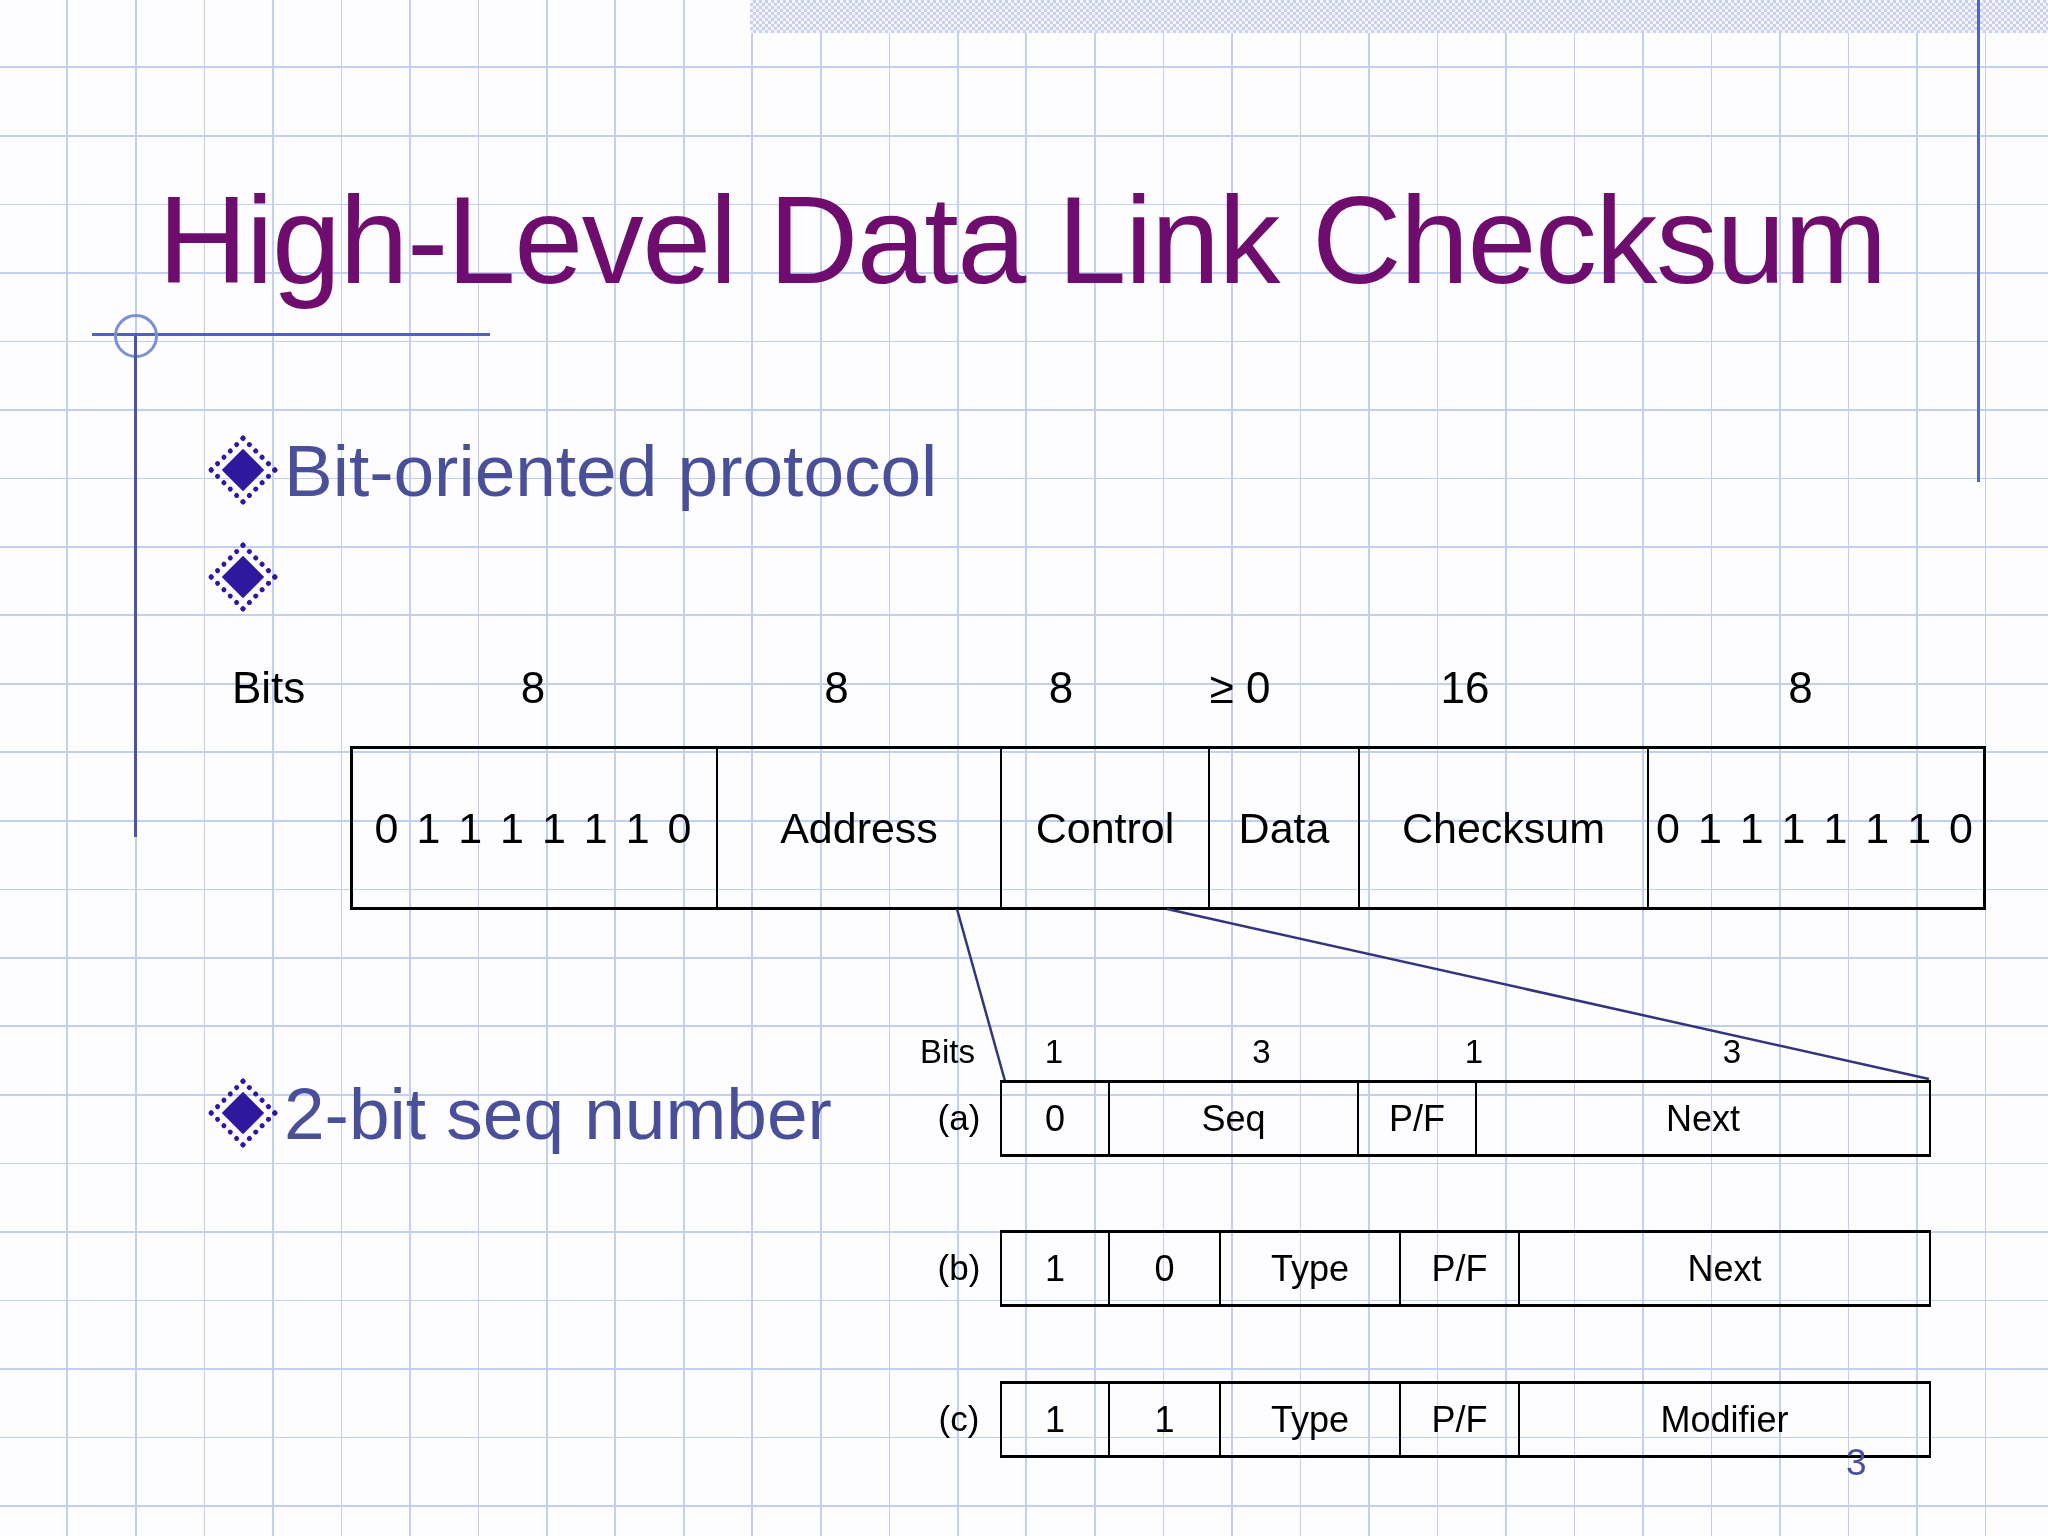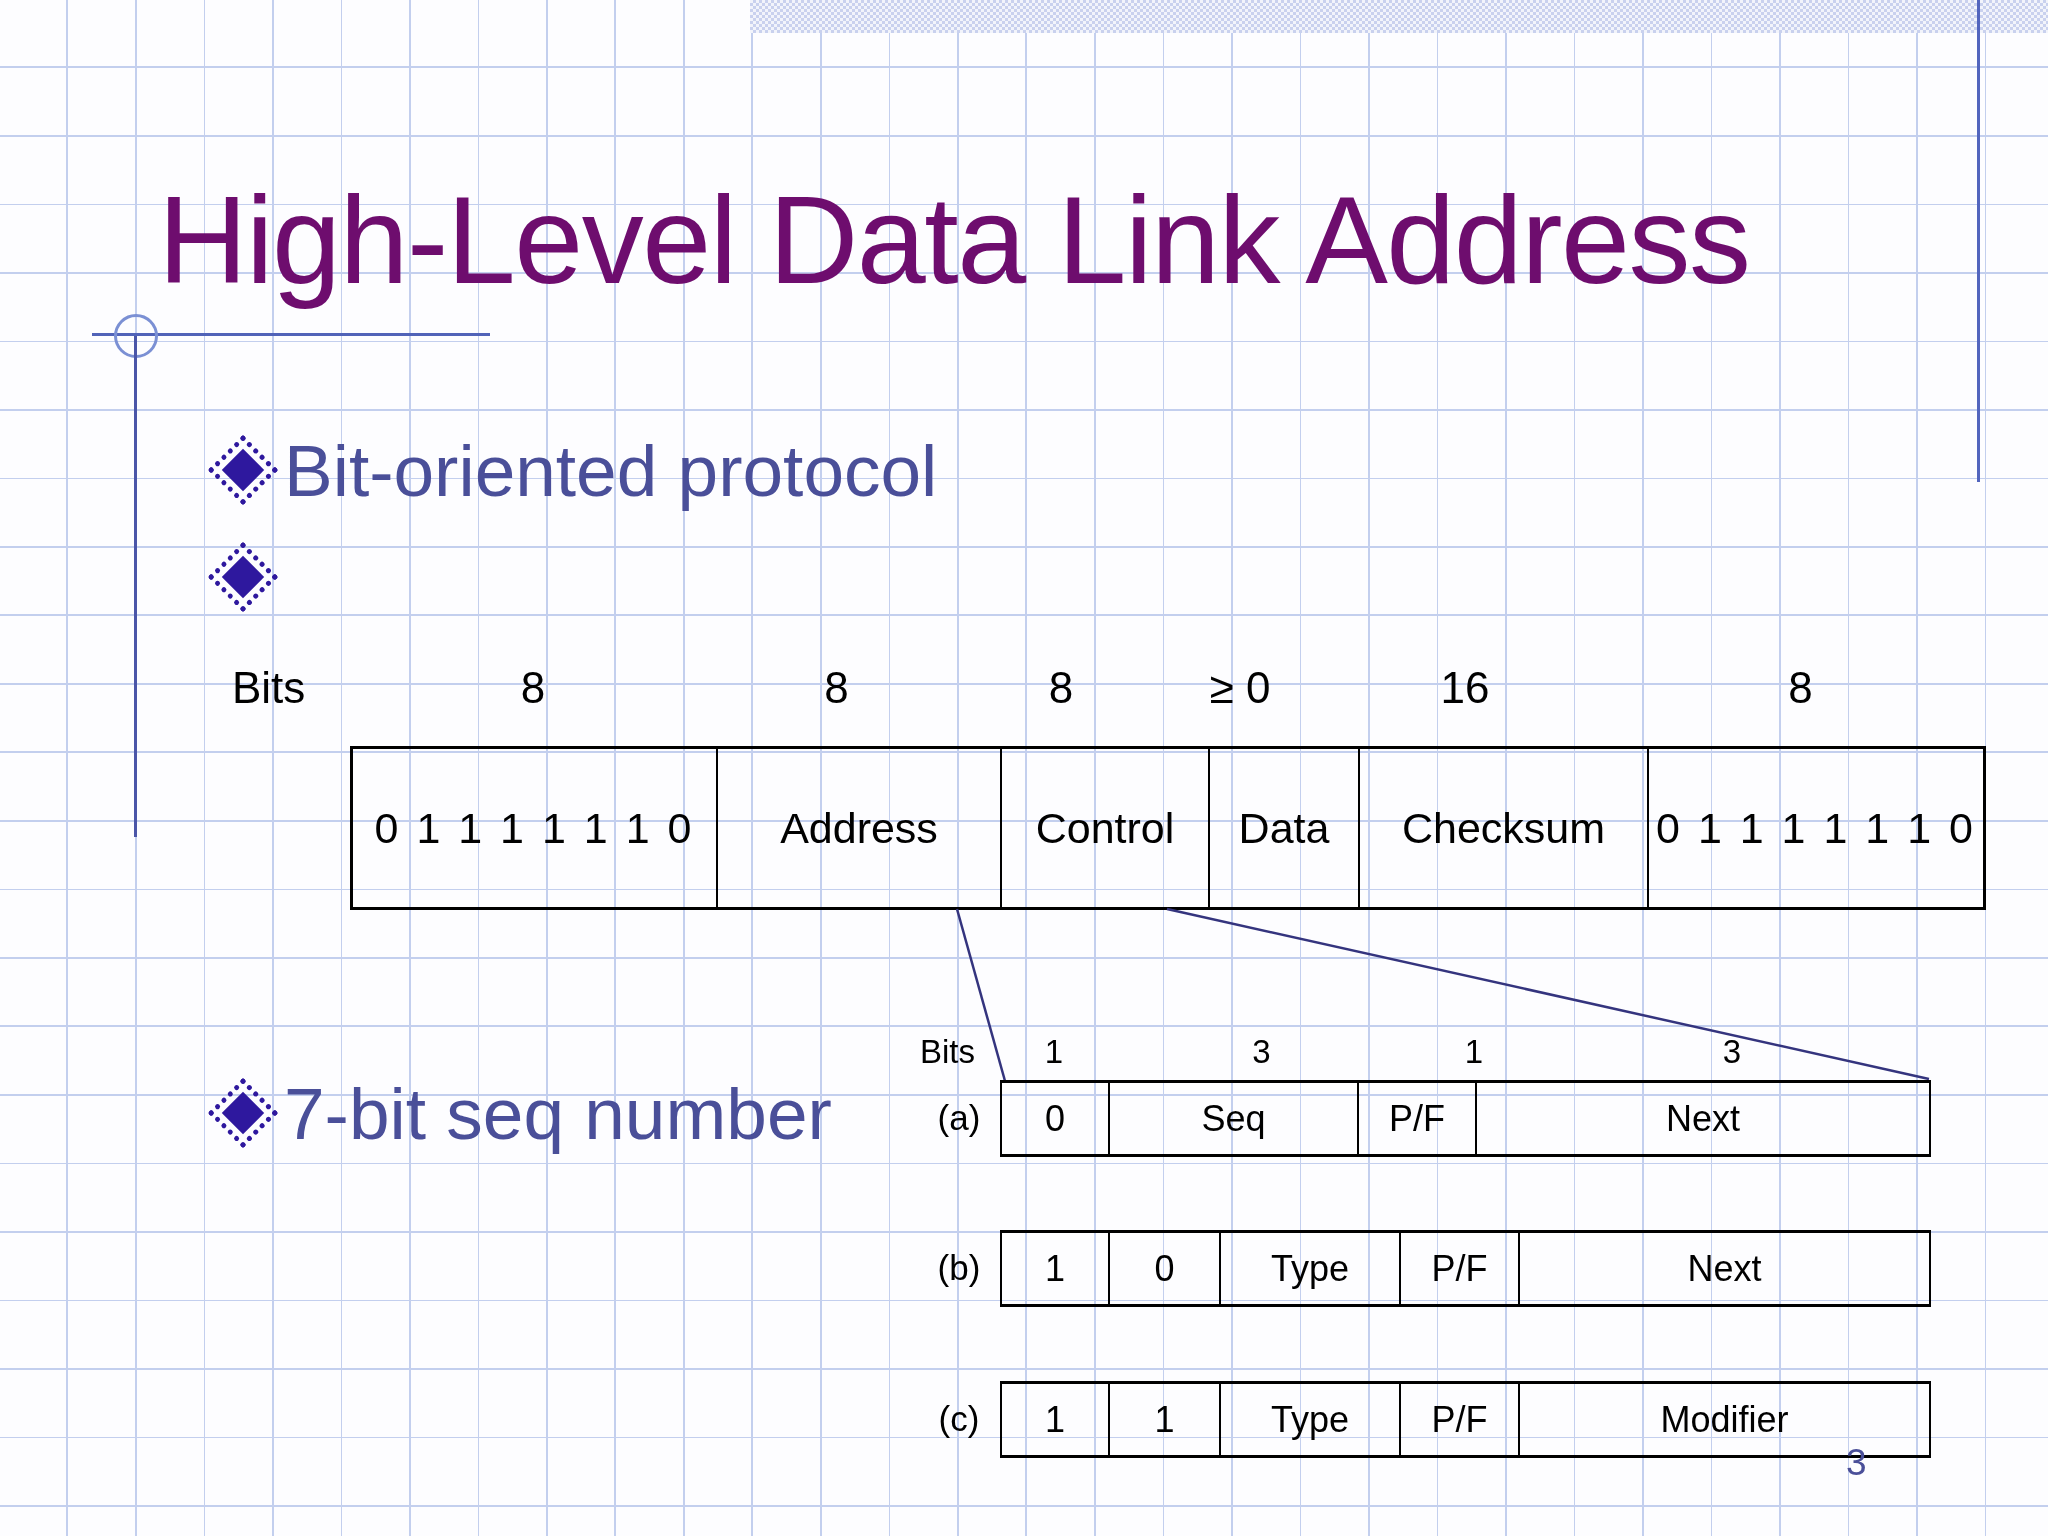--- a/index.html
+++ b/index.html
@@ -90,32 +90,32 @@
 <body>
 
 <div class="slide">
 
   <div class="abs band"></div>
   <div class="abs vline-right"></div>
   <div class="abs title-underline"></div>
   <div class="abs decor-circle"></div>
   <div class="abs vline-left"></div>
 
-  <div class="abs page-title">High-Level Data Link Address</div>
+  <div class="abs page-title">High-Level Data Link Checksum</div>
 
   <div class="bullet-row b1">
     <span class="diamond"></span>
     <span class="bullet-text">Bit-oriented protocol</span>
   </div>
   <div class="bullet-row b2">
     <span class="diamond"></span>
   </div>
   <div class="bullet-row b4">
     <span class="diamond"></span>
-    <span class="bullet-text">7-bit seq number</span>
+    <span class="bullet-text">2-bit seq number</span>
   </div>
 
   <div class="abs bits-label-main">Bits</div>
   <div class="abs bits-row-main">
     <div class="bw w0">8</div>
     <div class="bw w1">8</div>
     <div class="bw w2">8</div>
     <div class="bw w3">≥ 0</div>
     <div class="bw w4">16</div>
     <div class="bw w5">8</div>

